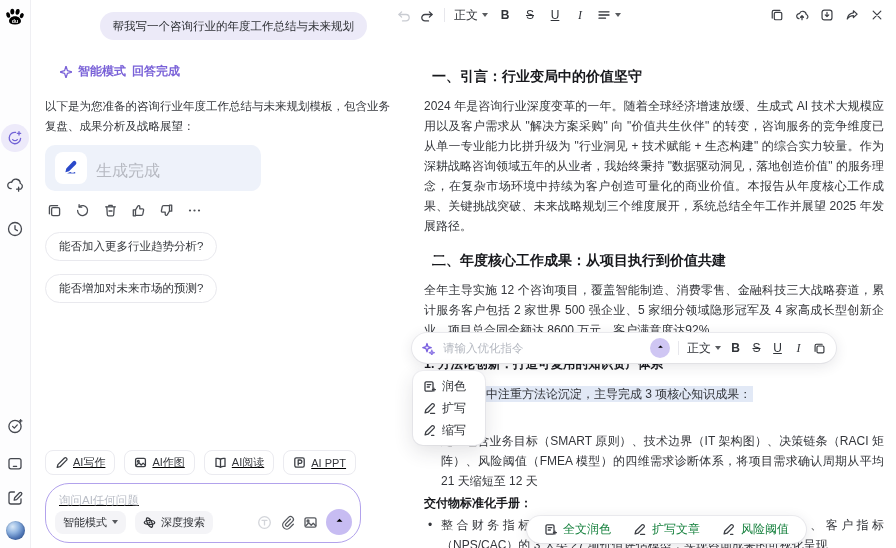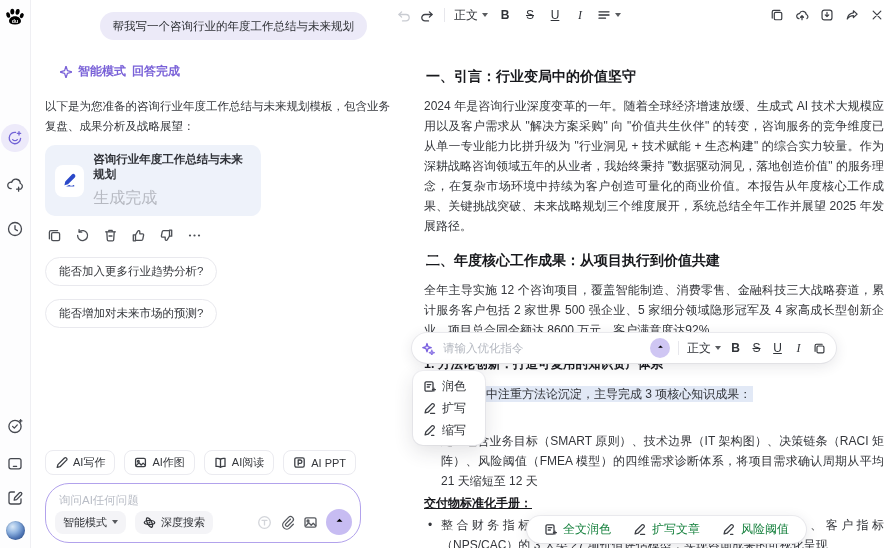--- a/index.html
+++ b/index.html
@@ -29,21 +29,21 @@
   .status .ic{color:#7a62d8;}
   .intro{margin:16px 14px 0 14px;font-size:11.5px;line-height:20px;color:#35373c;}
   .doc-card{margin:9px 0 0 14px;width:196px;background:#eef2fa;border-radius:10px;padding:7px 10px;display:flex;align-items:center;gap:9px;}
   .doc-card .badge{width:32px;height:32px;border-radius:8px;background:#fff;display:flex;align-items:center;justify-content:center;color:#2b49c9;}
   .doc-card .t{font-size:11.5px;font-weight:700;color:#303238;line-height:15px;}
   .doc-card .s{font-size:16px;color:#b6b9c1;margin-top:6px;}
   .msg-actions{margin:12px 0 0 16px;display:flex;gap:13px;color:#4c4f55;}
   .msg-actions .ic{width:15px;height:15px;}
   .sugg{margin:14px 0 0 14px;display:flex;flex-direction:column;gap:13px;align-items:flex-start;}
   .pill{border:1px solid #e9e9ee;background:#fff;border-radius:15px;padding:6px 13px;font-size:11.5px;color:#35373c;}
-  .chat-bottom{position:absolute;left:14px;right:51px;bottom:5px;}
+  .chat-bottom{position:absolute;left:14px;right:51px;bottom:5px;text-decoration:underline;}
   .chips{display:flex;gap:9px;margin-bottom:8px;}
   .chip{display:flex;align-items:center;gap:5px;border:1px solid #ebebf0;background:#fff;border-radius:8px;padding:4px 9px;font-size:11px;color:#35373c;}
   .chip .ic{width:13px;height:13px;color:#3c3f45;}
   .inputbox{position:relative;height:60px;box-sizing:border-box;border:1.5px solid #b2a2ec;border-radius:24px;background:#fff;padding:9px 10px 0 13px;}
   .placeholder{font-size:11.5px;color:#b9bdc6;}
   .input-row{position:absolute;left:9px;right:8px;bottom:7px;display:flex;align-items:center;gap:9px;}
   .mchip{display:flex;align-items:center;gap:5px;background:#f4f4f7;border-radius:8px;padding:4px 8px;font-size:11px;color:#303237;}
   .caret{width:0;height:0;border-left:3.5px solid transparent;border-right:3.5px solid transparent;border-top:4px solid currentColor;opacity:.8;}
   .in-icons{margin-left:auto;display:flex;align-items:center;gap:8px;}
   .in-icons .ic{width:15px;height:15px;color:#55585e;}
@@ -60,29 +60,29 @@
   .stylebtn{display:flex;align-items:center;gap:4px;color:#2f3237;font-size:12px;}
   .fmt{width:16px;text-align:center;color:#2f3237;}
   .fmt-b{font-weight:700;}
   .fmt-s{text-decoration:line-through;}
   .fmt-u{text-decoration:underline;}
   .fmt-i{font-style:italic;font-family:"Liberation Serif",serif;}
   .tb-right{margin-left:auto;display:flex;align-items:center;gap:11px;}
   .tb-right .ic{width:14px;height:14px;color:#3c3f45;}
 
   .doc{position:absolute;top:30px;left:0;right:0;bottom:0;padding:36px 12px 0 36px;box-sizing:border-box;font-size:12px;line-height:20px;color:#33353a;text-align:justify;}
-  .doc h2{font-size:14px;font-weight:700;color:#17181c;margin:0 2px 10px;text-align:left;}
+  .doc h2{font-size:14px;font-weight:700;color:#17181c;margin:0 8px 10px;text-align:left;}
   .doc h2.sec2{margin-top:14px;}
   .doc p{margin:0 0 10px;}
   .doc h3{font-size:12.5px;font-weight:700;color:#17181c;margin:14px 0 10px;text-align:left;}
   .hl{background:#e2e9f6;padding:1px 2px;}
   .doc-list{list-style:none;margin:27px 0 0;padding:0;}
   .doc-list li{position:relative;padding-left:17px;margin:0 0 2px;}
   .doc-list li::before{content:"•";position:absolute;left:4px;top:0;}
-  .doc .lbl{font-weight:700;margin:2px 0;color:#17181c;text-align:left;text-decoration:underline;}
+  .doc .lbl{font-weight:700;margin:2px 0;color:#17181c;text-align:left;}
 
   
   .ai-bar{position:absolute;left:24px;top:333px;width:424px;height:30px;box-sizing:border-box;background:#fff;border-radius:15px;box-shadow:0 3px 14px rgba(40,40,60,.12),0 0 0 1px #f1f1f4;display:flex;align-items:center;gap:8px;padding:0 10px;}
   .ai-bar .star{color:#7b61e0;width:13px;height:13px;}
   .ai-bar .ph{flex:1;font-size:11.5px;color:#b4b8c0;}
   .mini-send{width:20px;height:20px;border-radius:50%;background:#cfc6f3;color:#fff;display:flex;align-items:center;justify-content:center;}
   .mini-send svg{stroke-width:1.6;}
   .ai-bar .fmt{width:13px;font-size:12px;}
   .ai-bar .ic.cp{width:13px;height:13px;color:#2f3237;}
   .ctx-menu{position:absolute;left:25px;top:371px;width:72px;box-sizing:border-box;background:#fff;border-radius:10px;box-shadow:0 6px 20px rgba(40,40,60,.14),0 0 0 1px #f3f3f6;padding:4px 0;}
@@ -170,21 +170,20 @@
     <p class="intro">以下是为您准备的咨询行业年度工作总结与未来规划模板，包含业务复盘、成果分析及战略展望：</p>
 
     <div class="doc-card">
       <span class="badge">
         <svg viewBox="0 0 18 18" width="18" height="18" fill="currentColor" stroke="none">
           <path d="M10.9 2.6a2 2 0 0 1 2.9 2.8L7 12.2l-3.6 1 .9-3.6z"></path>
           <path d="M4.5 14.6c1.8 0 2.4-1.6 3.7-1.6 1 0 1.2.8 2.2.8 1.1 0 1.4-.8 2.8-.8v1.6z" opacity=".9"></path>
         </svg>
       </span>
       <span>
-        <div class="t">咨询行业年度工作总结与未来规划</div>
         <div class="s">生成完成</div>
       </span>
     </div>
 
     <div class="msg-actions">
       <span class="ic">
         <svg viewBox="0 0 15 15" width="15" height="15">
             <rect x="4.6" y="4.6" width="8" height="8" rx="1.4"></rect>
             <path d="M10.6 2.6H4a1.6 1.6 0 0 0-1.6 1.6v6.6"></path>
           </svg>

